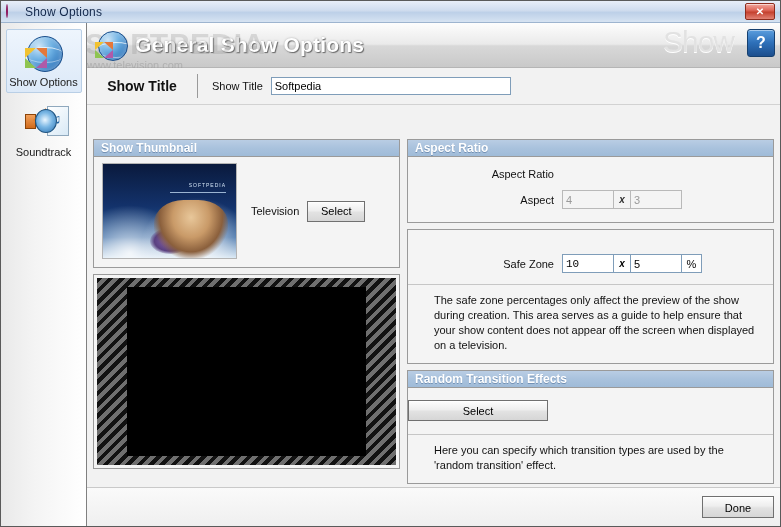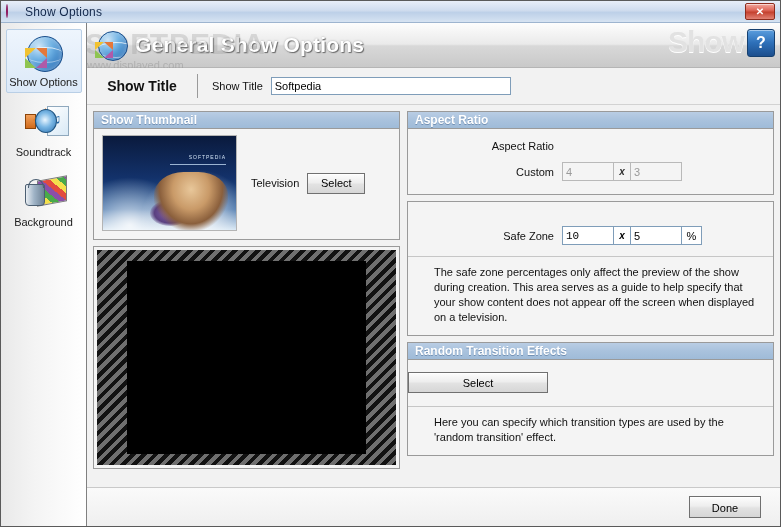--- a/index.html
+++ b/index.html
@@ -114,22 +114,22 @@
   .banner-ico .pie .p1{border-left-width:9px;border-bottom-width:8px;}
   .banner-ico .pie .p2{border-right-width:9px;border-bottom-width:8px;left:9px;}
   .banner-ico .pie .p3{border-left-width:9px;border-top-width:8px;top:8px;}
   .banner-ico .pie .p4{border-right-width:9px;border-top-width:8px;left:9px;top:8px;}
   .banner-title{
     font-size:21px;font-weight:bold;color:#ffffff;
     text-shadow:1px 1px 1px rgba(90,90,90,.85), 0 0 2px rgba(120,120,120,.6);
     letter-spacing:.2px;
   }
   .banner-ghost{
-    position:absolute;right:36px;top:2px;
-    font-size:30px;font-weight:bold;color:#e2e2e2;
+    position:absolute;right:46px;top:2px;
+    font-size:30px;font-weight:normal;color:#e2e2e2;
     text-shadow:0 1px 0 #fff;
     letter-spacing:-1px;
   }
   .helpbtn{
     position:absolute;right:5px;top:6px;width:26px;height:26px;
     background:linear-gradient(to bottom,#5a9ede 0%,#2d6fb8 50%,#1d4f8d 100%);
     border:1px solid #16406f;border-radius:3px;
     color:#fff;font-size:16px;font-weight:bold;
     display:flex;align-items:center;justify-content:center;
     box-shadow:inset 0 1px 0 rgba(255,255,255,.45);
@@ -150,21 +150,21 @@
   .tr-tab{width:110px;text-align:center;font-size:14px;font-weight:bold;color:#111;}
   .tr-div{width:1px;height:24px;background:#9a9a9a;margin:0 14px 0 0;}
   .tr-label{font-size:11px;color:#111;margin-right:8px;}
   .txt{
     border:1px solid #7f9db9;background:#fff;height:18px;
     font-family:"Liberation Sans", sans-serif;font-size:11px;color:#000;
     padding:0 3px;box-sizing:border-box;line-height:17px;
   }
   .txt.disabled{color:#9a9a9a;background:#f4f4f4;border-color:#b9b9b9;}
   
-  .panes{flex:1;display:flex;min-height:0;padding:6px;gap:7px;box-sizing:border-box;}
+  .panes{flex:1;display:flex;min-height:0;padding:6px;gap:7px;box-sizing:border-box;margin-top:28px;}
   .colL{width:307px;flex:0 0 307px;display:flex;flex-direction:column;gap:6px;}
   .colR{flex:1;display:flex;flex-direction:column;gap:6px;}
   .group{
     border:1px solid #9a9a9a;background:#f4f4f4;box-sizing:border-box;
   }
   .group-hd{
     height:16px;line-height:16px;padding-left:7px;
     background:linear-gradient(to bottom,#b9cde4 0%,#a9c2dd 50%,#9fbbd8 100%);
     color:#ffffff;font-size:12px;font-weight:bold;
     text-shadow:0 1px 0 rgba(110,140,175,.9);
@@ -236,21 +236,21 @@
   }
   .xbox.disabled{background:#f4f4f4;border-color:#b9b9b9;color:#333;}
   .pct{
     width:20px;height:19px;border:1px solid #7f9db9;border-left:none;background:#fff;
     display:flex;align-items:center;justify-content:center;font-size:11px;box-sizing:border-box;
   }
   
   .footer{
     height:38px;flex:0 0 38px;border-top:1px solid #c9c9c9;
     background:linear-gradient(to bottom,#fafafa,#efefef);
-    display:flex;align-items:center;justify-content:flex-end;padding-right:19px;margin-top:12px;
+    display:flex;align-items:center;justify-content:flex-end;padding-right:6px;margin-top:12px;
   }
   .done{width:72px;height:22px;line-height:20px;}
 </style>
 </head>
 <body>
 
 <div class="window">
 
   <div class="titlebar">
     <span class="tb-icon"><span class="cd"></span></span>
@@ -282,37 +282,28 @@
             <span class="sheet"></span>
             <span class="note">♫</span>
             <span class="spk-box"></span>
             <span class="spk-cone"></span>
             <span class="spk-ring"></span>
           </span>
         </span>
         <span class="side-label">Soundtrack</span>
       </div>
 
-      <div class="side-item">
-        <span class="side-ico">
-          <span class="ico-paint">
-            <span class="swatch"></span>
-            <span class="bucket"></span>
-          </span>
-        </span>
-        <span class="side-label">Background</span>
-      </div>
 
     </div>
 
     <div class="content">
 
       <div class="banner">
         <span class="wm1">SOFTPEDIA</span>
-        <span class="wm2">www.displayed.com</span>
+        <span class="wm2">www.television.com</span>
         <span class="banner-ico">
           <span class="ico-globe"></span>
           <span class="pie">
               <span class="p1"></span>
               <span class="p2"></span>
               <span class="p3"></span>
               <span class="p4"></span>
             </span>
         </span>
         <span class="banner-title">General Show Options</span>
@@ -353,40 +344,40 @@
 
         <div class="colR">
 
           <div class="group">
             <div class="group-hd">Aspect Ratio</div>
             <div style="padding:6px 0 8px 0;">
               <div class="frow">
                 <span class="flabel">Aspect Ratio</span>
               </div>
               <div class="frow">
-                <span class="flabel">Custom</span>
+                <span class="flabel">Aspect</span>
                 <input class="txt disabled" style="width: 52px; height: 19px;" disabled="" value="4">
                 <span class="xbox disabled">x</span>
                 <input class="txt disabled" style="width: 52px; height: 19px;" disabled="" value="3">
               </div>
             </div>
           </div>
 
           <div class="group">
             <div style="padding:19px 0 6px 0;">
               <div class="frow">
                 <span class="flabel">Safe Zone</span>
                 <input class="txt" style="width: 52px; height: 19px; font-family: Liberation Mono, monospace;" value="10">
                 <span class="xbox">x</span>
                 <input class="txt" style="width: 52px; height: 19px;" value="5">
                 <span class="pct">%</span>
               </div>
             </div>
             <div class="hr"></div>
-            <div class="desc">The safe zone percentages only affect the preview of the show during creation. This area serves as a guide to help specify that your show content does not appear off the screen when displayed on a television.</div>
+            <div class="desc">The safe zone percentages only affect the preview of the show during creation. This area serves as a guide to help ensure that your show content does not appear off the screen when displayed on a television.</div>
           </div>
 
           <div class="group">
             <div class="group-hd">Random Transition Effects</div>
             <div style="padding:7px 0 8px 0;">
               <div class="frow">
                 <button class="btn" style="width:140px;height:21px;">Select</button>
               </div>
             </div>
             <div class="hr"></div>

